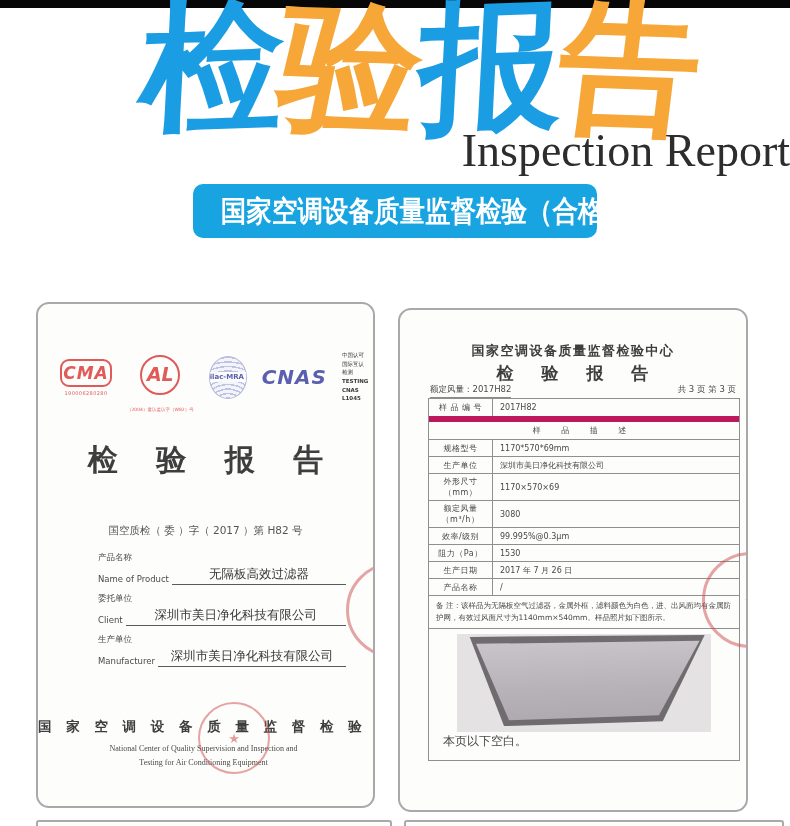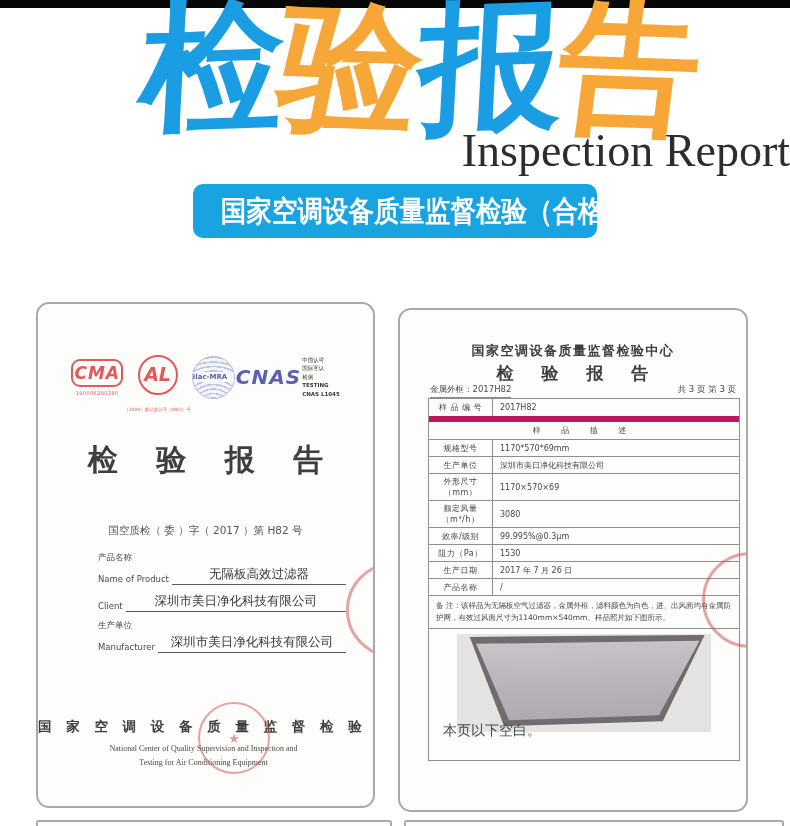--- a/index.html
+++ b/index.html
@@ -28,22 +28,22 @@
   .card { position:absolute; background:#fdfdfc; border:2px solid #a9a9a9; border-radius:13px;
     overflow:hidden; color:#4a4a4a; }
   .card-left  { left:36px;  top:302px; width:339px; height:506px; }
   .card-right { left:398px; top:308px; width:350px; height:504px; }
   .card-stub { position:absolute; top:820px; height:6px; background:#fdfdfc;
     border:2px solid #a9a9a9; border-bottom:none; border-radius:3px 3px 0 0; }
   .stub-left  { left:36px;  width:356px; }
   .stub-right { left:404px; width:380px; }
 
   
-  .logos { position:absolute; top:40px; left:10px; width:315px; height:66px;
-    display:flex; align-items:center; justify-content:center; gap:1px; }
+  .logos { position:absolute; top:40px; left:22px; width:315px; height:66px;
+    display:flex; align-items:center; justify-content:center; gap:15px; }
   .logo-block { text-align:center; }
   .cma-box { width:52px; height:28px; border:2px solid #e05a5a; border-radius:9px;
     color:#e05a5a; font-weight:bold; font-style:italic; font-size:17px; line-height:24px; letter-spacing:1px; }
   .cma-num { font-size:5px; color:#e05a5a; margin-top:3px; letter-spacing:.4px; }
   .cal-circle { width:40px; height:40px; margin:12px auto; border:2.5px solid #e05a5a; border-radius:50%;
     color:#e05a5a; font-weight:bold; font-style:italic; font-size:19px; line-height:35px; text-align:center; }
   .cal-caption { font-size:4.5px; color:#e05a5a; margin-top:3px; white-space:nowrap; }
   .ilac-circle { position:relative; width:43px; height:43px; border-radius:50%; border:1px solid #b4b8d8;
     background:repeating-radial-gradient(circle at 50% 135%, #bfc4e2 0 1.5px, #f3f4fa 1.5px 4.5px); }
   .ilac-label { position:absolute; top:50%; left:0; right:0; transform:translateY(-50%);
@@ -98,21 +98,21 @@
     border-top:6px solid #be185d; min-height:17px; }
   .tr-remark { display:block; padding:4px 7px; line-height:1.6; font-size:7.5px;
     border-top:1px solid #8f8f8f; }
   .tr-photo { display:block; border-top:1px solid #8f8f8f; height:132px; position:relative; }
   .photo-box { margin:5px auto 0; width:254px; height:98px; background:#e4e2e3; position:relative; }
   .photo-frame { position:absolute; top:0; left:0; right:0; bottom:0;
     clip-path:polygon(5% 3%, 97.5% 1%, 81% 89%, 18.5% 94%); background:#6f6b6f; }
   .photo-fill { position:absolute; top:0; left:0; right:0; bottom:0;
     clip-path:polygon(7.5% 10%, 95.5% 7%, 79.5% 83%, 20.5% 88%);
     background:linear-gradient(178deg, #ccc8cc 0%, #b7b2b7 55%, #aba5ab 100%); }
-  .blank-note { position:absolute; left:14px; bottom:20px; font-size:14px; color:#474747; }
+  .blank-note { position:absolute; left:14px; bottom:10px; font-size:12px; color:#474747; }
 </style>
 </head>
 <body>
 
 <div class="page">
   <div class="topbar"></div>
 
   <div class="big-title">
     <span class="c-blue">检</span>
     <span class="c-orange">验</span>
@@ -154,20 +154,21 @@
 
     <div class="fields">
       <div class="field">
         <div class="field-cn">产品名称</div>
         <div class="field-row">
           <span class="field-en">Name of Product</span>
           <span class="field-line">无隔板高效过滤器</span>
         </div>
       </div>
       <div class="field">
+        <div class="field-cn">委托单位</div>
         <div class="field-row">
           <span class="field-en">Client</span>
           <span class="field-line">深圳市美日净化科技有限公司</span>
         </div>
       </div>
       <div class="field">
         <div class="field-cn">生产单位</div>
         <div class="field-row">
           <span class="field-en">Manufacturer</span>
           <span class="field-line">深圳市美日净化科技有限公司</span>
@@ -181,21 +182,21 @@
       <div>Testing for Air Conditioning Equipment</div>
     </div>
 
     <div class="stamp-circle lt-stamp-bottom"></div>
     <div class="stamp-circle lt-stamp-edge"></div>
   </div>
 
   <div class="card card-right">
     <div class="rt-name">国家空调设备质量监督检验中心</div>
     <div class="rt-title">检 验 报 告</div>
-    <div class="rt-meta-left">金属外框：2017H82</div>
+    <div class="rt-meta-left">额定风量：2017H82</div>
     <div class="rt-meta-right">共 3 页 第 3 页</div>
 
     <div class="rt-table">
       <div class="tr">
         <div class="td-label">样 品 编 号</div>
         <div class="td-value">2017H82</div>
       </div>
       <div class="tr-section">样 品 描 述</div>
       <div class="tr">
         <div class="td-label">规格型号</div>

